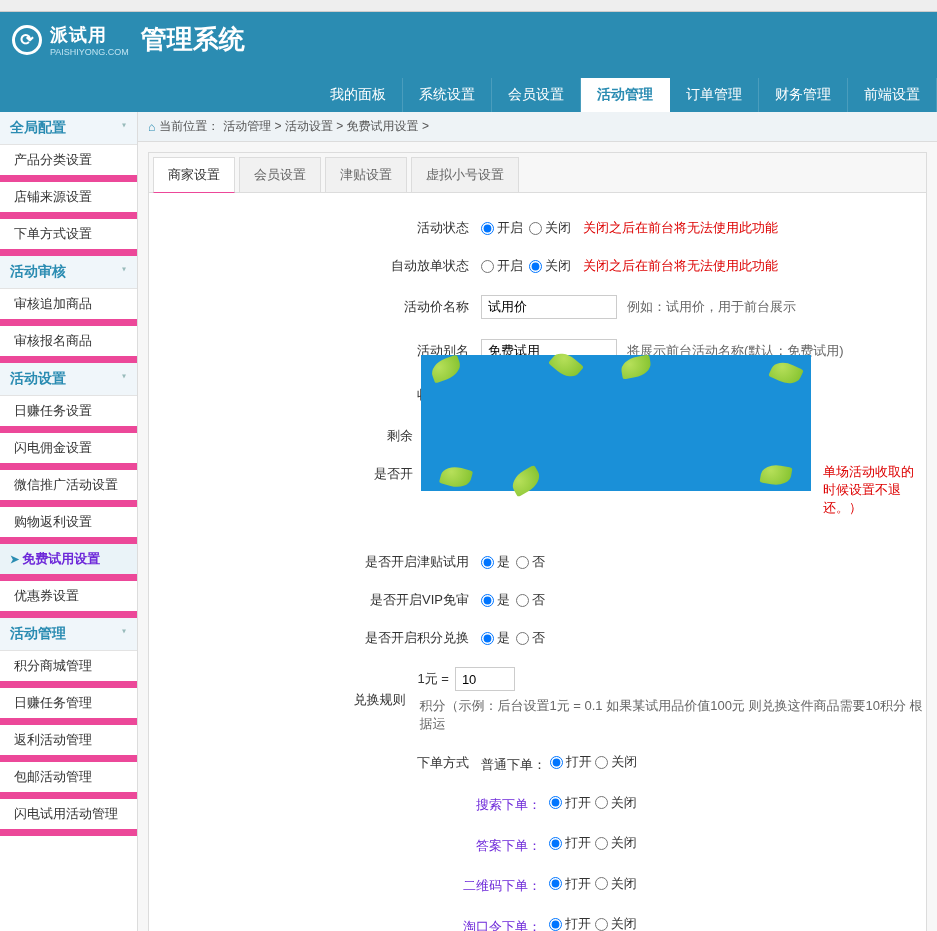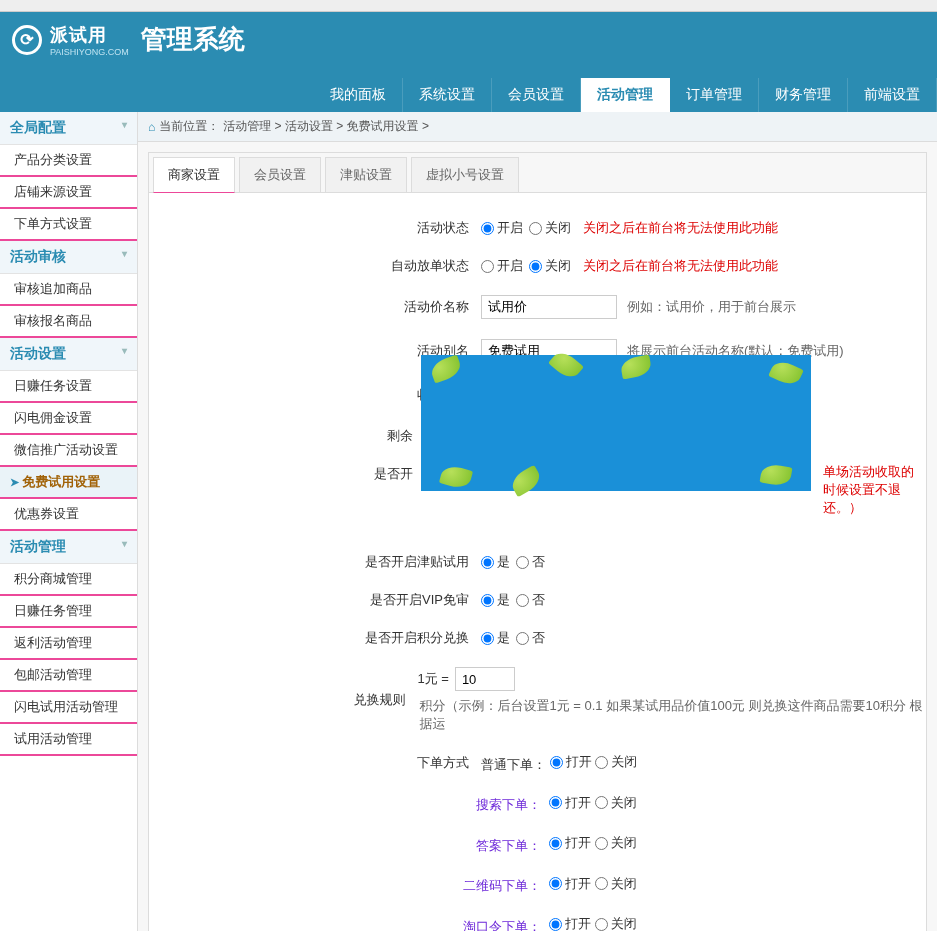--- a/index.html
+++ b/index.html
@@ -10,24 +10,24 @@
 .logo-icon { width: 30px; height: 30px; border: 3px solid #fff; border-radius: 50%; margin-right: 8px; display:flex; align-items:center; justify-content:center; color:#fff; font-size:16px; font-weight:bold;}
 .logo-text { color: #fff; }
 .logo-main { font-size: 18px; font-weight: bold; letter-spacing:1px;}
 .logo-sub { font-size: 9px; color: #bfe3f1; }
 .sys-title { color: #fff; font-size: 26px; margin-left: 12px; font-weight: bold;}
 .topnav { position: absolute; bottom: 0; right: 0; display: flex; }
 .topnav .item { padding: 8px 16px; color: #fff; font-size: 14px; cursor: pointer; border-right:1px solid rgba(255,255,255,0.15);}
 .topnav .item.active { background: #fff; color: #2b8cb2; font-weight: bold; }
 .main { display: flex; }
 .sidebar { width: 138px; background: #fff; border-right: 1px solid #dcdcdc; min-height: 820px;}
-.side-head { background: #f0f6fa; padding: 7px 10px; font-size: 14px; color: #2b8cb2; font-weight: bold; border-bottom: 1px solid #e3e3e3; position:relative;}
+.side-head { background: #f0f6fa; padding: 7px 10px; font-size: 14px; color: #2b8cb2; font-weight: bold; border-bottom: 1px solid #e3e3e3; position:relative;font-family:Liberation Mono, monospace;}
 .side-head::after { content:"▾"; position:absolute; right:10px; color:#9bb; font-size:10px;}
-.side-item { padding: 6px 14px; font-size: 13px; color: #333; cursor: pointer; border-bottom:2px solid #ec4899;}
-.side-item.active { background: #eaf3f8; color: #a16207; font-weight: bold; padding-left:10px;}
+.side-item { padding: 6px 14px; font-size: 13px; color: #333; cursor: pointer; border-bottom:7px solid #ec4899;}
+.side-item.active { background: #eaf3f8; color: #6d28d9; font-weight: bold; padding-left:10px;}
 .side-item.active::before { content:"➤ "; color:#2b8cb2; font-size:11px;}
 .content { flex:1; background: #f7f7f7; }
 .breadcrumb { background: #eef3f6; padding: 6px 10px; border-bottom: 1px solid #dcdcdc; font-size: 12px; color:#555; display:flex; align-items:center; gap:4px;}
 .breadcrumb .home { color:#2b8cb2; }
 .panel { margin: 10px; background: #fff; border: 1px solid #dcdcdc; min-height:780px; padding-bottom:20px; overflow:hidden;}
 .tabs { display: flex; border-bottom: 1px solid #dcdcdc; background:#f7f7f7;}
 .tabs .tab { padding: 8px 14px; border: 1px solid #dcdcdc; border-bottom:none; margin-left:4px; margin-top:4px; background:#fff; font-size:13px; cursor:pointer; color:#666;}
 .tabs .tab.active { background:#fff; color:#333; font-weight:normal; border-bottom:1px solid #ec4899; margin-bottom:-1px;}
 .tabs .tab:not(.active){ background:#f1f1f1; }
 .form { padding: 16px 0; }
@@ -77,29 +77,29 @@
       <div class="side-item">产品分类设置</div>
       <div class="side-item">店铺来源设置</div>
       <div class="side-item">下单方式设置</div>
       <div class="side-head">活动审核</div>
       <div class="side-item">审核追加商品</div>
       <div class="side-item">审核报名商品</div>
       <div class="side-head">活动设置</div>
       <div class="side-item">日赚任务设置</div>
       <div class="side-item">闪电佣金设置</div>
       <div class="side-item">微信推广活动设置</div>
+      <div class="side-item">购物返利设置</div>
       <div class="side-item active">免费试用设置</div>
       <div class="side-item">优惠券设置</div>
       <div class="side-head">活动管理</div>
       <div class="side-item">积分商城管理</div>
       <div class="side-item">日赚任务管理</div>
       <div class="side-item">返利活动管理</div>
       <div class="side-item">包邮活动管理</div>
       <div class="side-item">闪电试用活动管理</div>
-      <div class="side-item">试用活动管理</div>
     </div>
   <div class="content">
     <div class="breadcrumb">
       <span class="home">⌂</span>
       <span>当前位置：</span>
       <span id="crumbs">活动管理 &gt; 活动设置 &gt; 免费试用设置 &gt;</span>
     </div>
     <div class="panel">
       <div class="tabs" id="tabs">
           <div class="tab active">商家设置</div>

